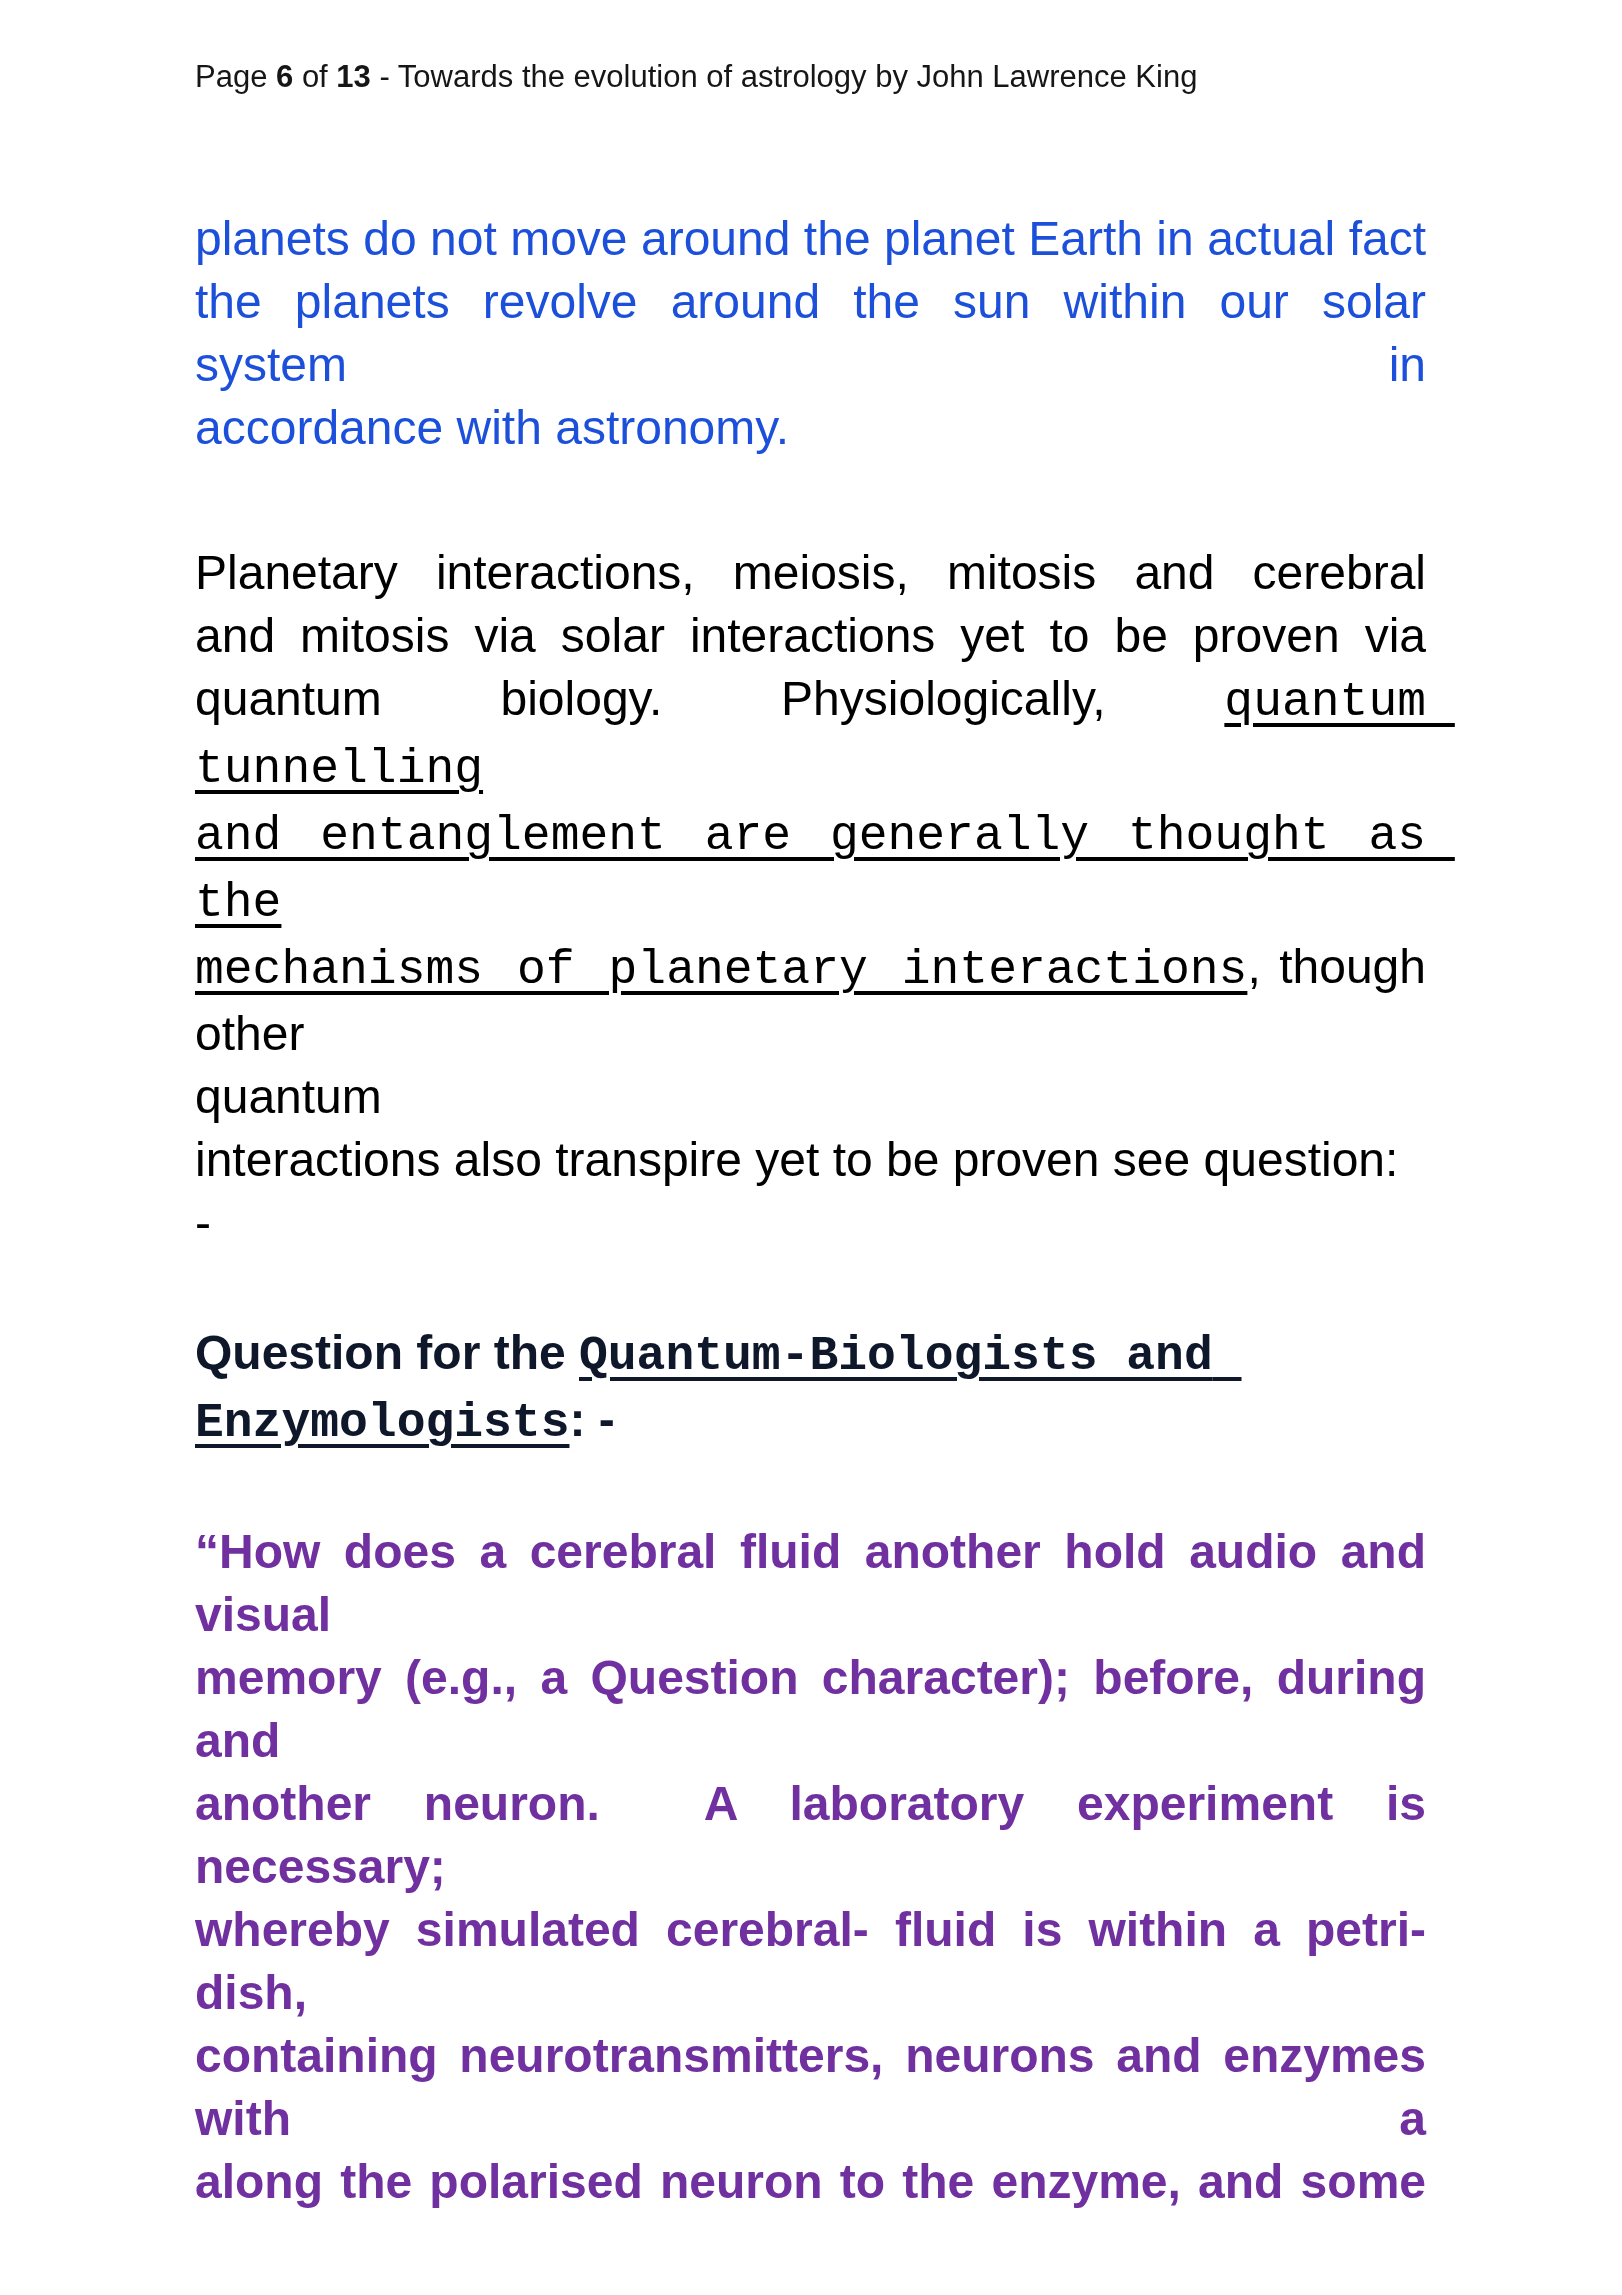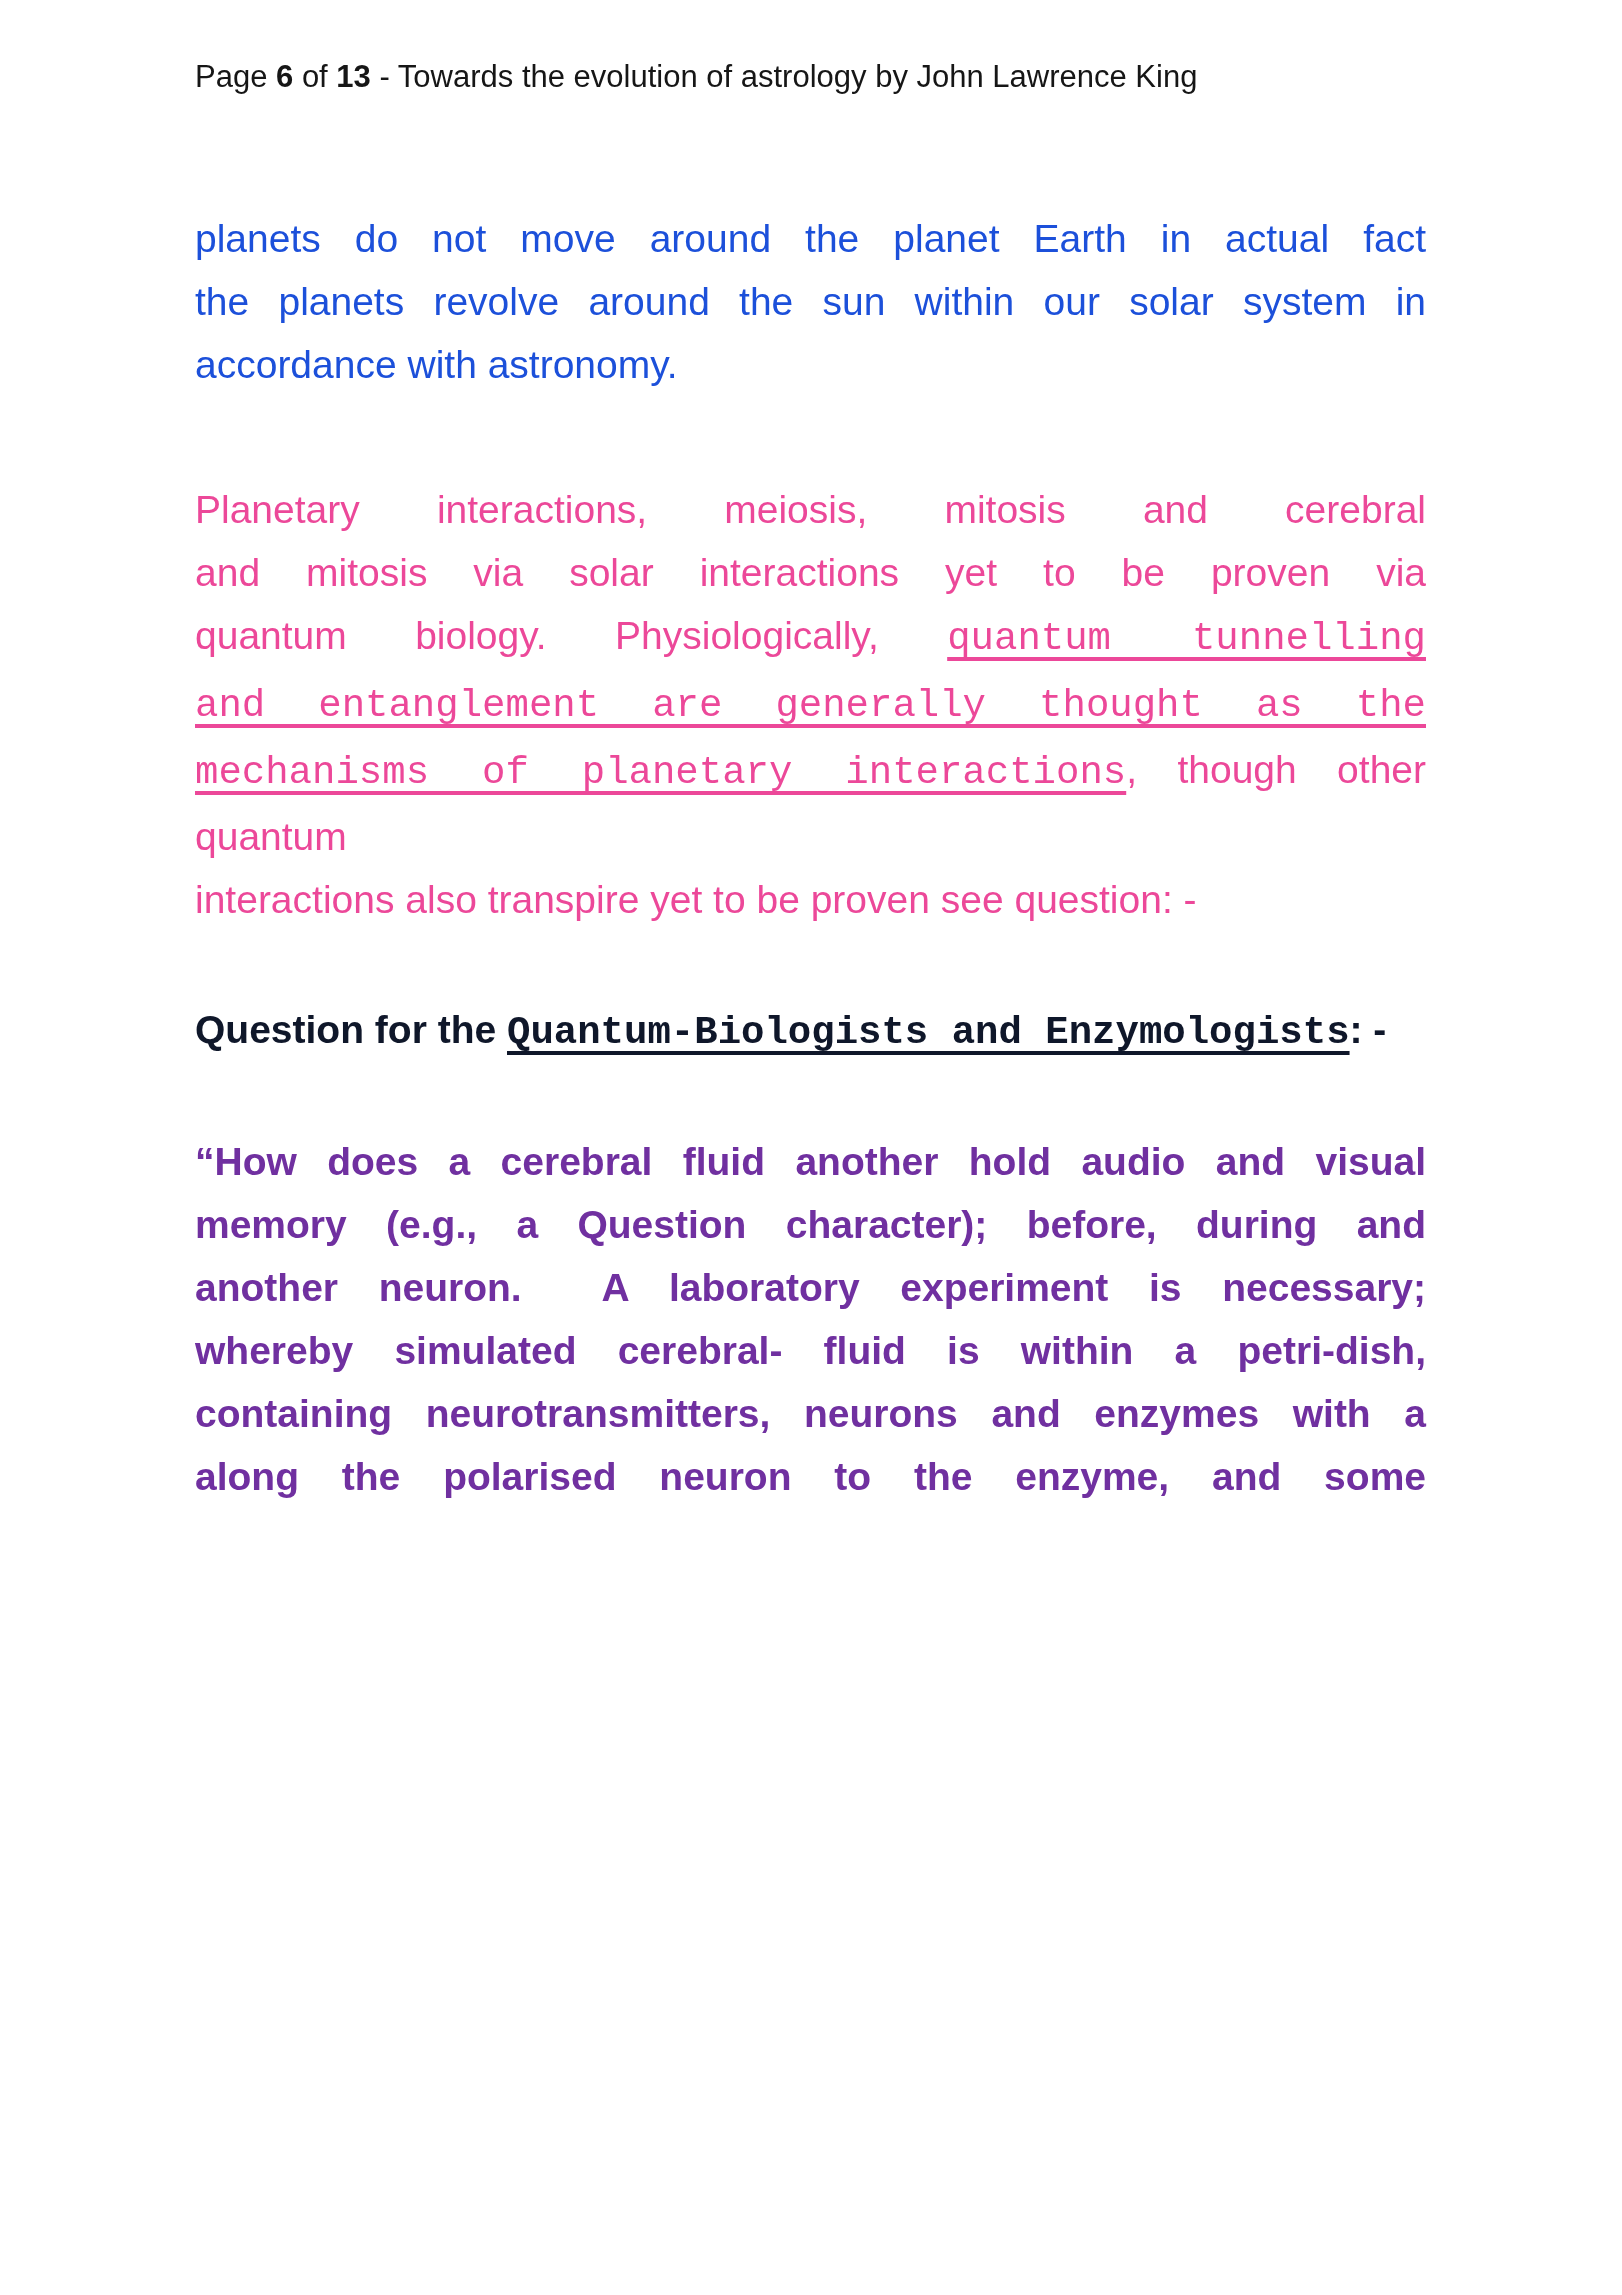--- a/index.html
+++ b/index.html
@@ -18,21 +18,21 @@
   .content {
     padding: 60px 196px 0 195px;
   }
   .header-line {
     font-size: 31px;
     line-height: 34px;
     color: #161616;
     letter-spacing: 0px;
   }
   .para {
-    font-size: 39px;
+    font-size: 48px;
     line-height: 63px;
   }
   .line {
     text-align: left;
     white-space: pre-wrap;
   }
   .just {
     text-align: justify;
     text-align-last: justify;
   }
@@ -51,21 +51,21 @@
 <div class="page">
   <div class="content" id="doc-body">
       <div class="header-line" style="color: rgb(22, 22, 22);">
         <div class="line"><span>Page </span><span class="b">6</span><span> of </span><span class="b">13</span><span> - Towards the evolution of astrology by John Lawrence King</span></div>
       </div>
       <div class="para" style="color: rgb(28, 80, 218); margin-top: 113px;">
         <div class="line just"><span>planets do not move around the planet Earth in actual fact</span></div>
         <div class="line just"><span>the planets revolve around the sun within our solar system in</span></div>
         <div class="line"><span>accordance with astronomy.</span></div>
       </div>
-      <div class="para" style="color: #ec4899; margin-top: 82px;">
+      <div class="para" style="color: #000000; margin-top: 82px;">
         <div class="line just"><span>Planetary interactions, meiosis, mitosis and cerebral</span></div>
         <div class="line just"><span>and mitosis via solar interactions yet to be proven via</span></div>
         <div class="line just"><span>quantum biology. Physiologically, </span><span class="u">quantum tunnelling</span></div>
         <div class="line just"><span class="u">and entanglement are generally thought as the</span></div>
         <div class="line just"><span class="u">mechanisms of planetary interactions</span><span>, though other</span></div>
         <div class="line"><span>quantum</span></div>
         <div class="line"><span>interactions also transpire yet to be proven see question: -</span></div>
       </div>
       <div class="para bold" style="color: #0f172a; margin-top: 67px;">
         <div class="line"><span>Question for the </span><span class="u">Quantum-Biologists and Enzymologists</span><span>: -</span></div>

